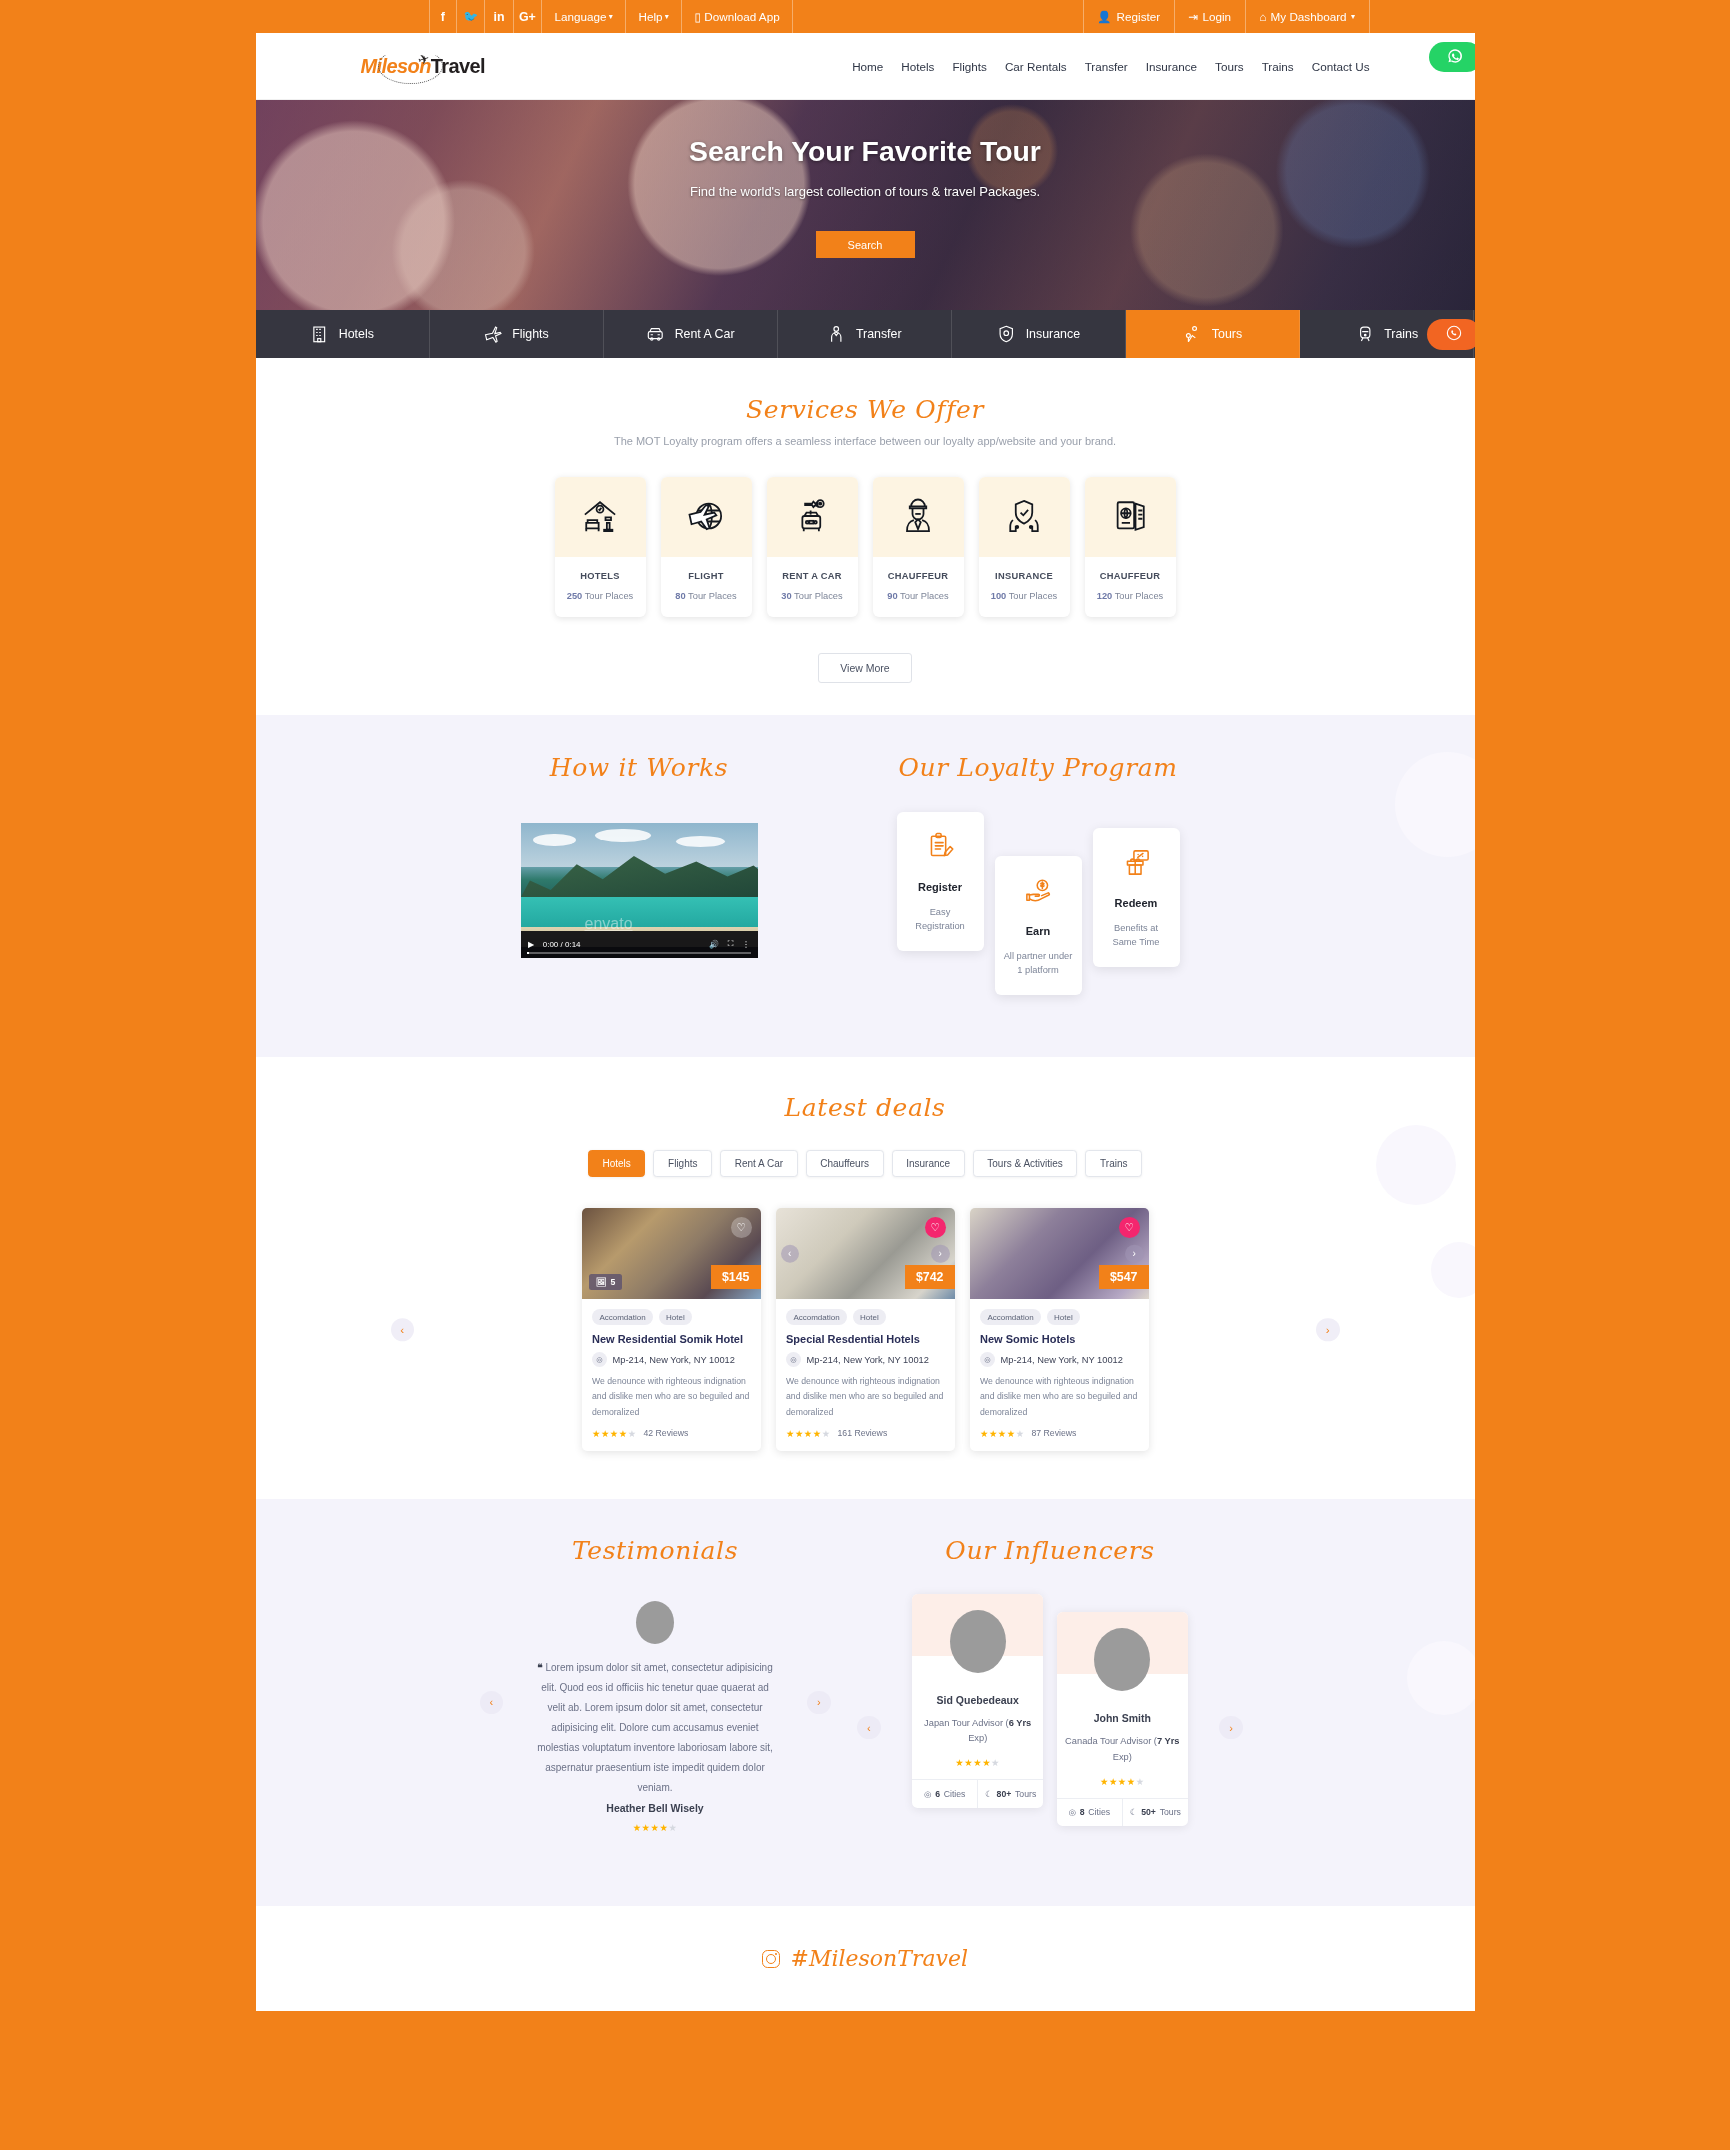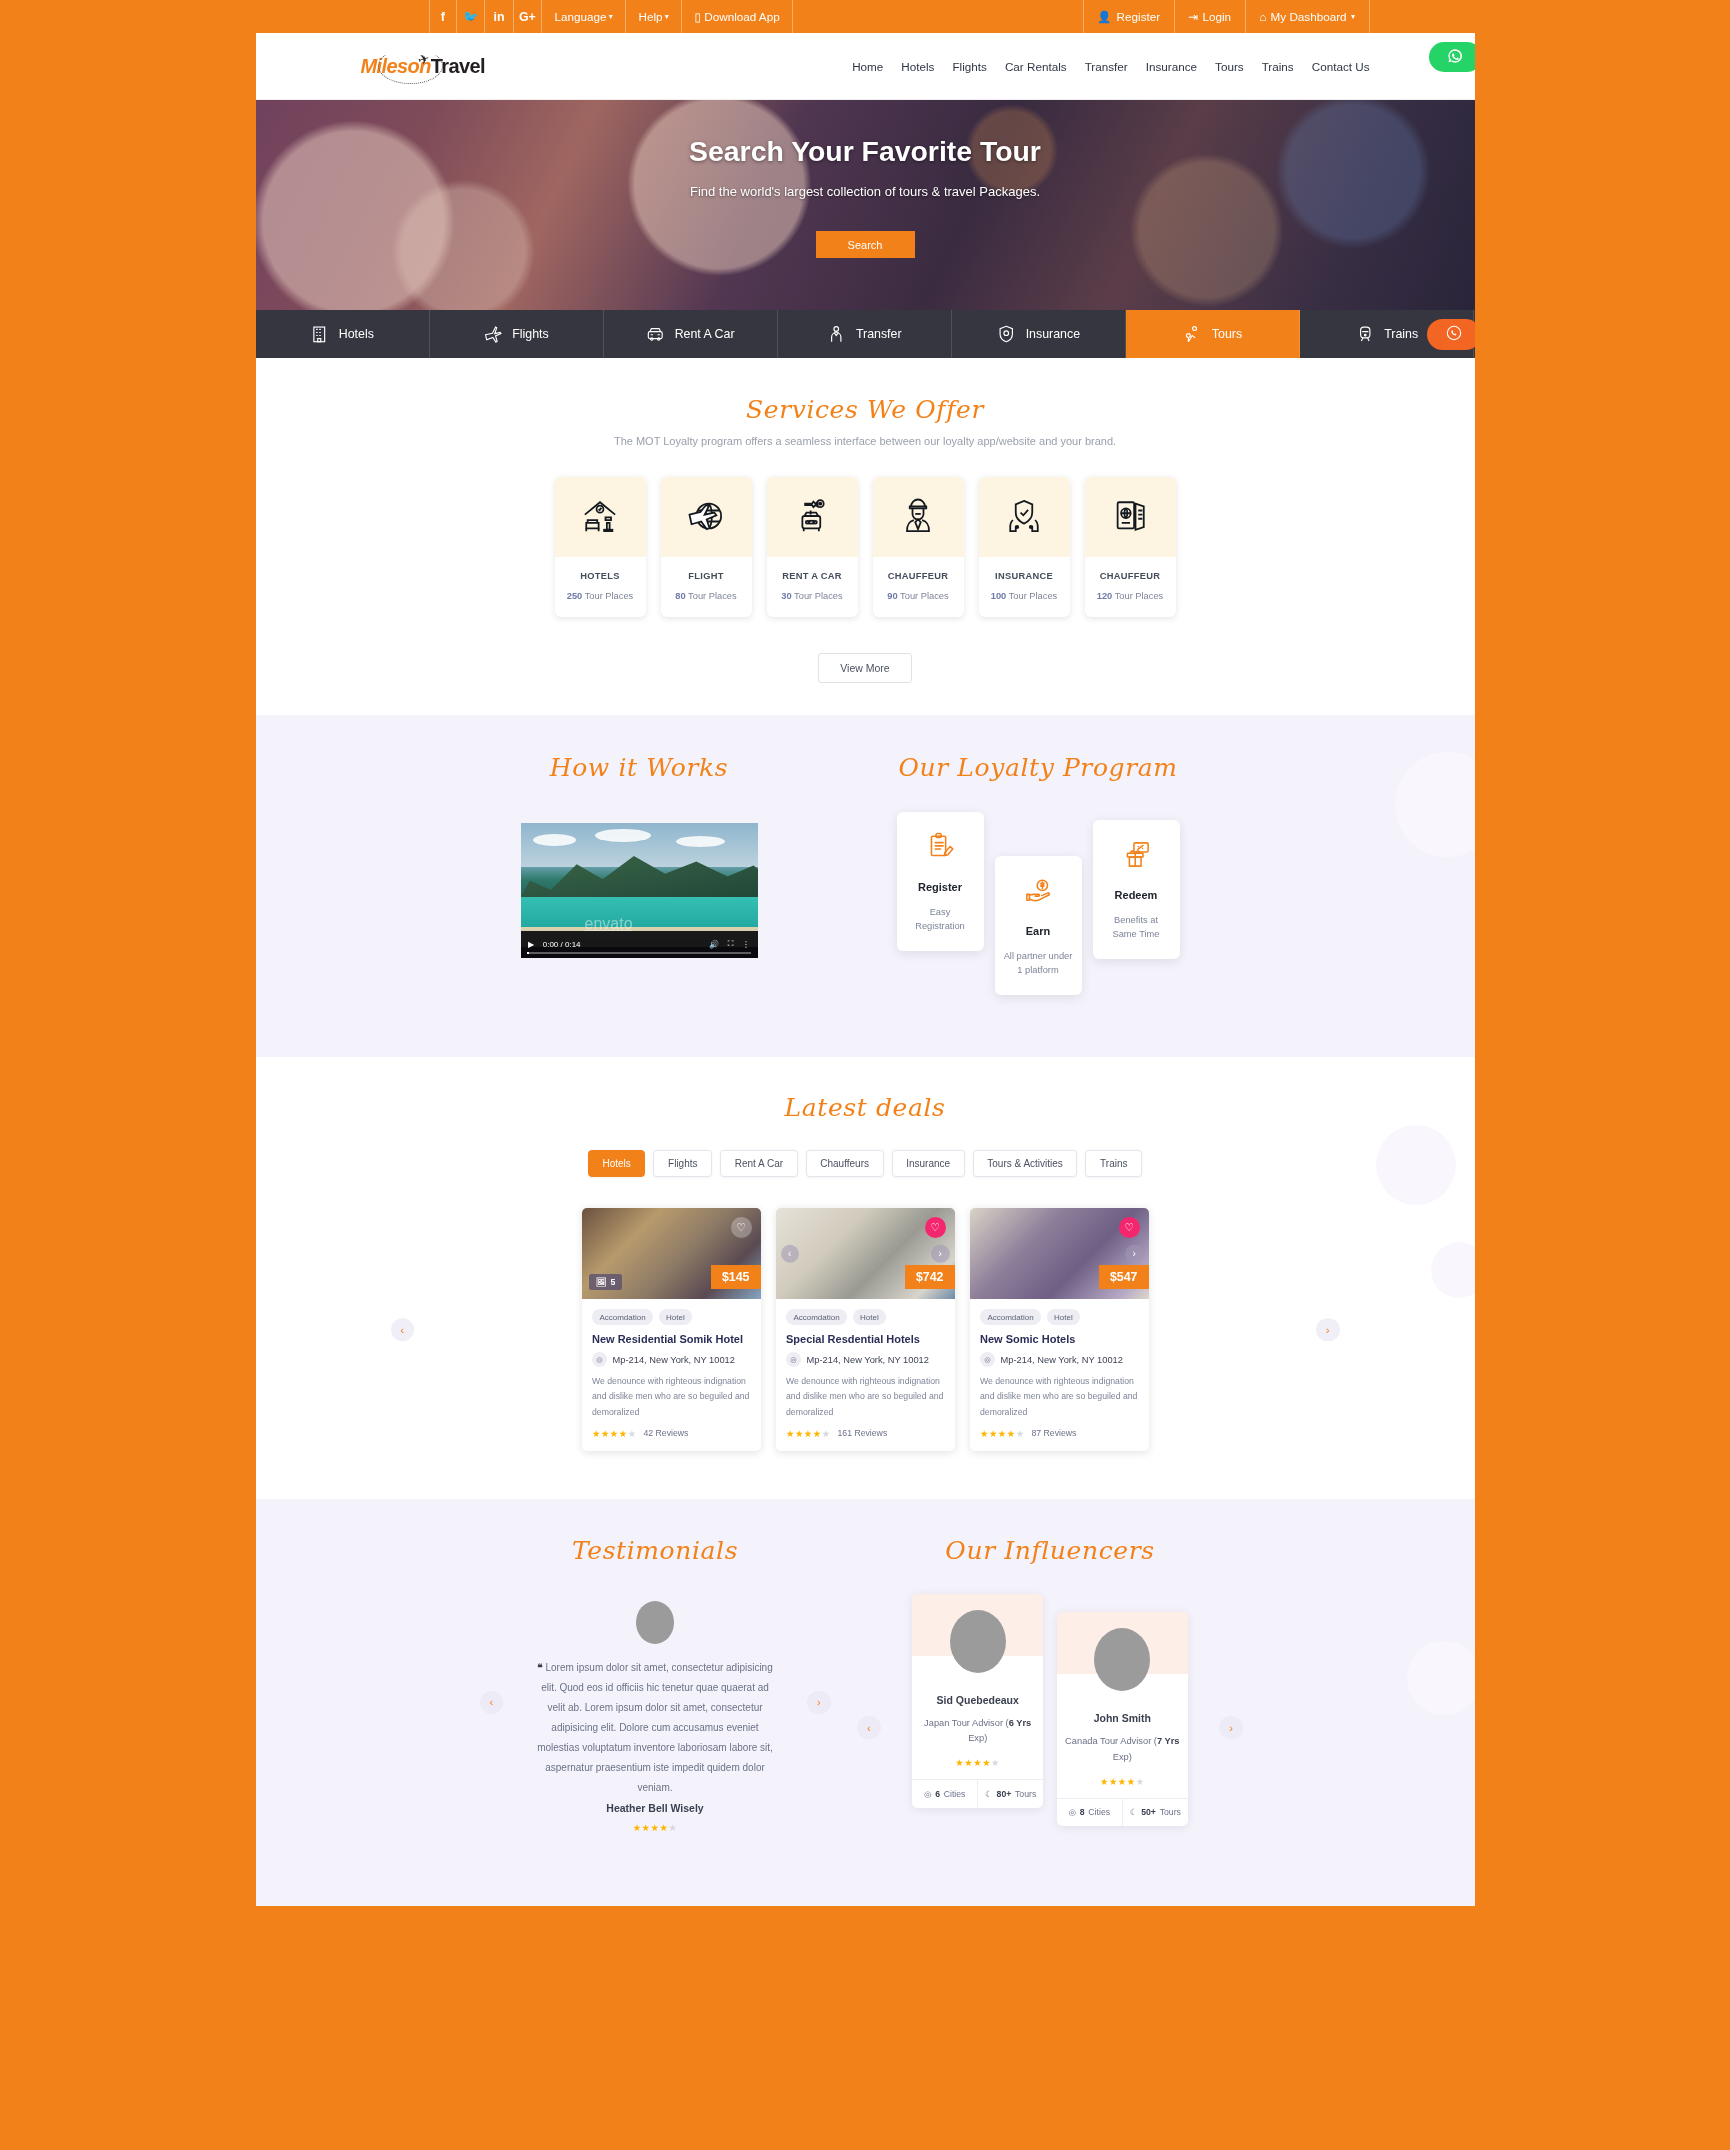--- a/index.html
+++ b/index.html
@@ -207,21 +207,21 @@
     position: absolute; left: 6.2px; right: 6.2px; bottom: 3.7px; height: 1.9px; background: rgba(255,255,255,.35);
   }
   .video-progress i { display:block; width: 1.9px; height: 1.9px; background: #fff; }
 
   .loy-cards { display: flex; justify-content: center; align-items: flex-start; margin-top: 30px; gap: 11px; }
   .loy-card {
     background: #fff; border-radius: 6.2px; box-shadow: 0 2.5px 11px rgba(0,0,0,.09);
     width: 87px; padding: 16px 8.7px 17.3px; text-align: center;
   }
   .loy-card.mid { margin-top: 44px; }
-  .loy-card.last { margin-top: 8px; }
+  .loy-card.last { margin-top: 16px; }
   .loy-ico { height: 38px; display: flex; align-items: center; justify-content: center; }
   .loy-ico svg { width: 31px; height: 31px; }
   .loy-title { font-size: 11px; font-weight: bold; color: #20242e; margin-top: 15px; }
   .loy-desc { font-size: 9.3px; color: #7d8598; margin-top: 12.4px; line-height: 1.55; }
 
   
   .deals-sec { background: #fff; padding: 36px 0 48px; position: relative; }
   .deal-tabs { display: flex; justify-content: center; gap: 8px; margin-top: 28.4px; }
   .deal-tab {
     padding: 6.8px 13.6px; border: 0.6px solid #e3e6ec; border-radius: 3.7px; background: #fff;
@@ -871,15 +871,21 @@
                 </div>
             </div>
           </div>
         </div>
         <div class="rnd-arrow ic-arrow-l">‹</div>
         <div class="rnd-arrow ic-arrow-r">›</div>
       </div>
     </div>
   </div>
 
+  <div class="insta-sec">
+    <div class="insta">
+      <span class="insta-glyph"></span>
+      <span class="insta-text">#MilesonTravel</span>
+    </div>
+  </div>
 
 </div>
 
 
 </body></html>

